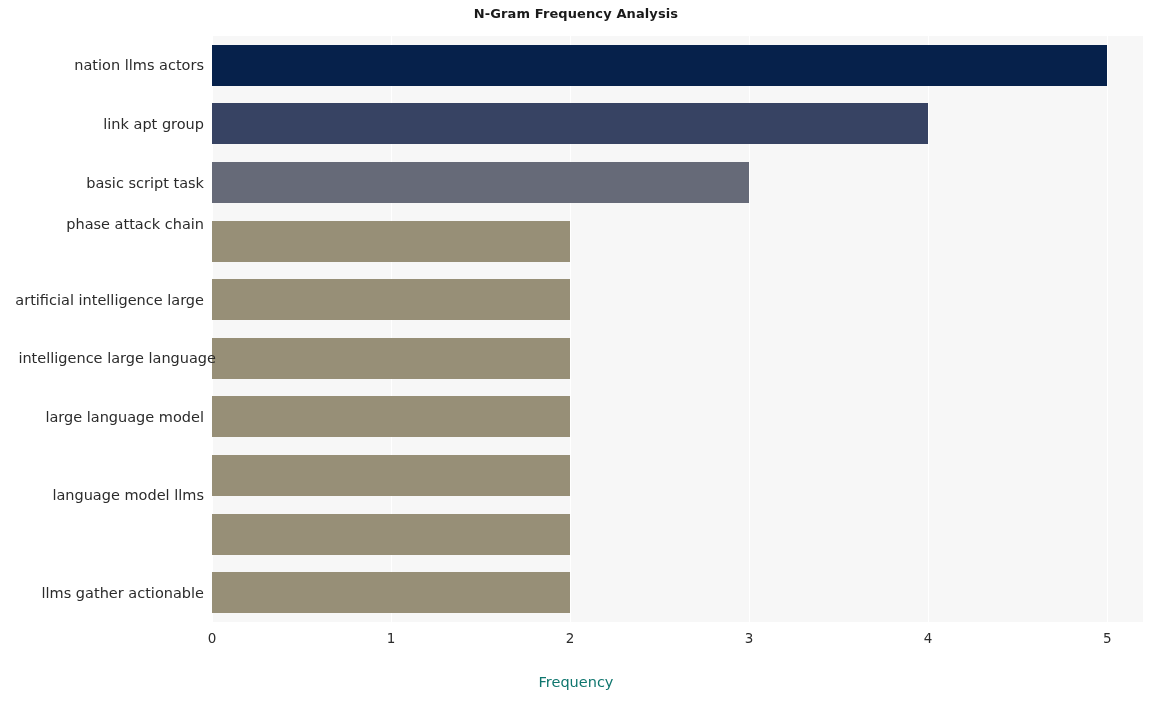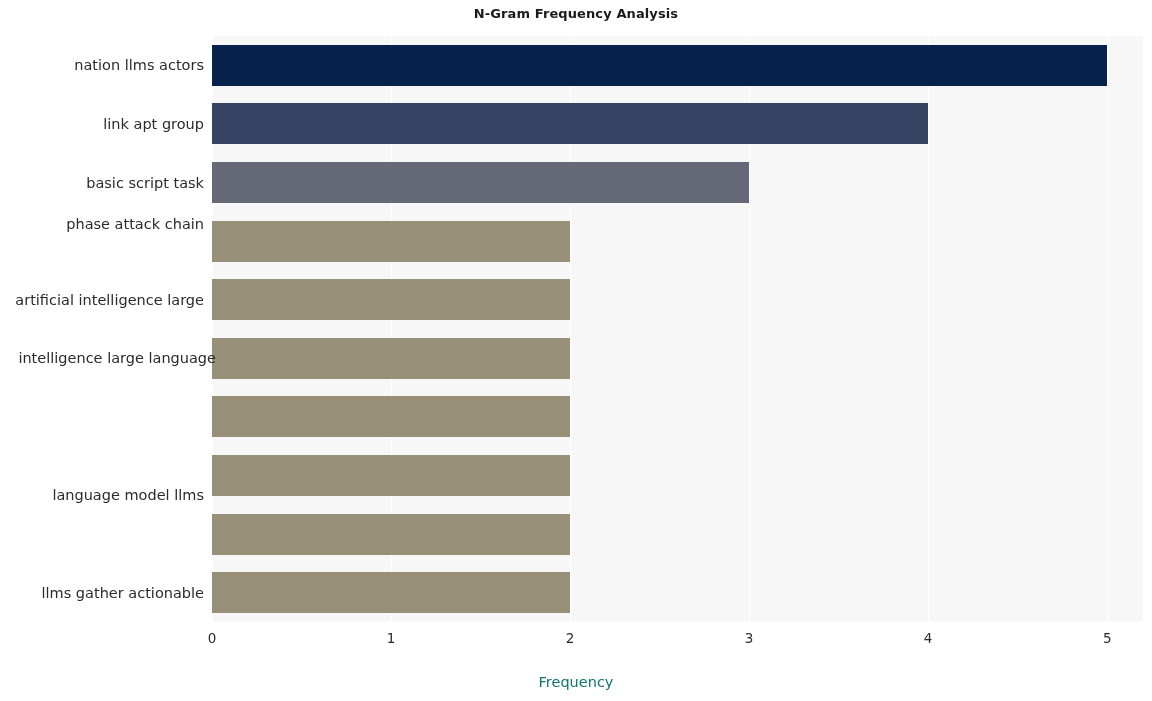--- a/index.html
+++ b/index.html
@@ -132,20 +132,21 @@
     </div>
 
   <div id="xaxis-label">Frequency</div>
 
 <div class="ytick-label" style="left: 4px; top: 56.3px;">nation llms actors</div>
     <div class="ytick-label" style="left: 4px; top: 114.9px;">link apt group</div>
     <div class="ytick-label" style="left: 4px; top: 173.5px;">basic script task</div>
     <div class="ytick-label" style="left: 4px; top: 215px;">phase attack chain</div>
     <div class="ytick-label" style="left: 4px; top: 290.7px;">artificial intelligence large</div>
     <div class="ytick-label" style="left: 16px; top: 349.3px;">intelligence large language</div>
+    <div class="ytick-label" style="left: 4px; top: 407.9px;">large language model</div>
     <div class="ytick-label" style="left: 4px; top: 486px;">language model llms</div>
     <div class="ytick-label" style="left: 4px; top: 583.7px;">llms gather actionable</div>
     <div class="xtick-label" style="left: 192px; top: 630px;">0</div>
     <div class="xtick-label" style="left: 371.038px; top: 630px;">1</div>
     <div class="xtick-label" style="left: 550.077px; top: 630px;">2</div>
     <div class="xtick-label" style="left: 729.115px; top: 630px;">3</div>
     <div class="xtick-label" style="left: 908.154px; top: 630px;">4</div>
     <div class="xtick-label" style="left: 1087.19px; top: 630px;">5</div>
   </div>
 

